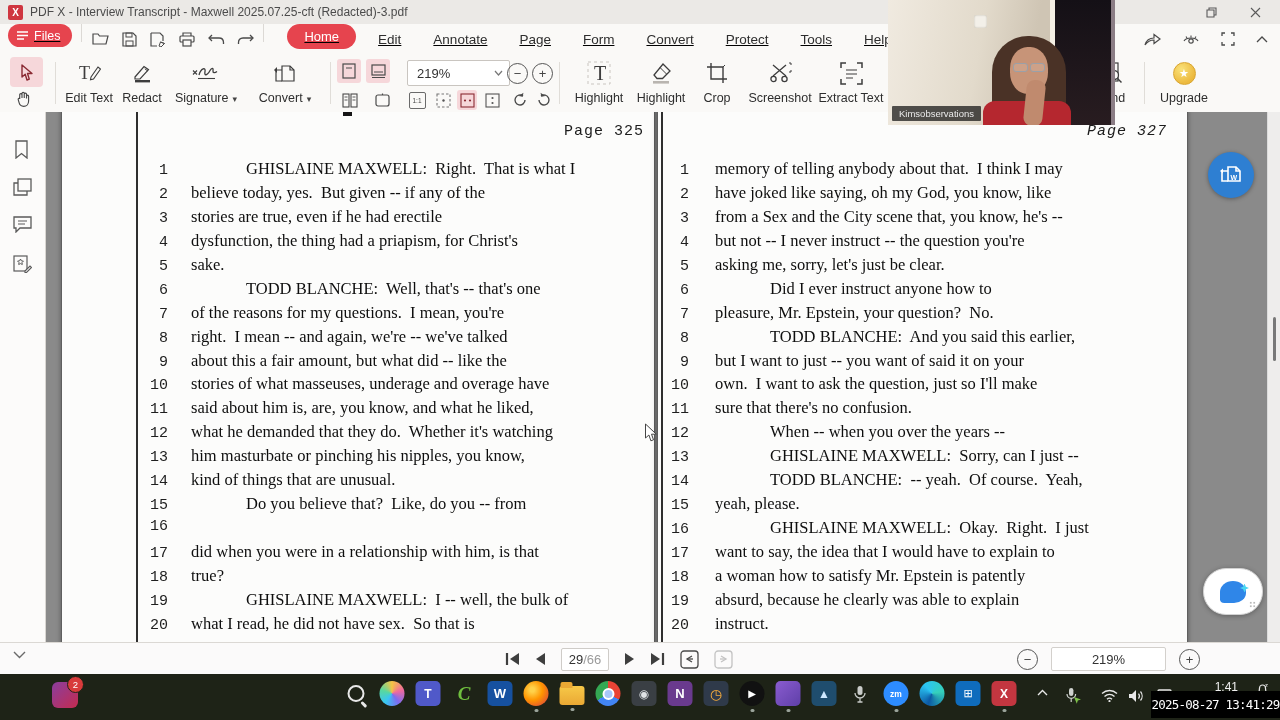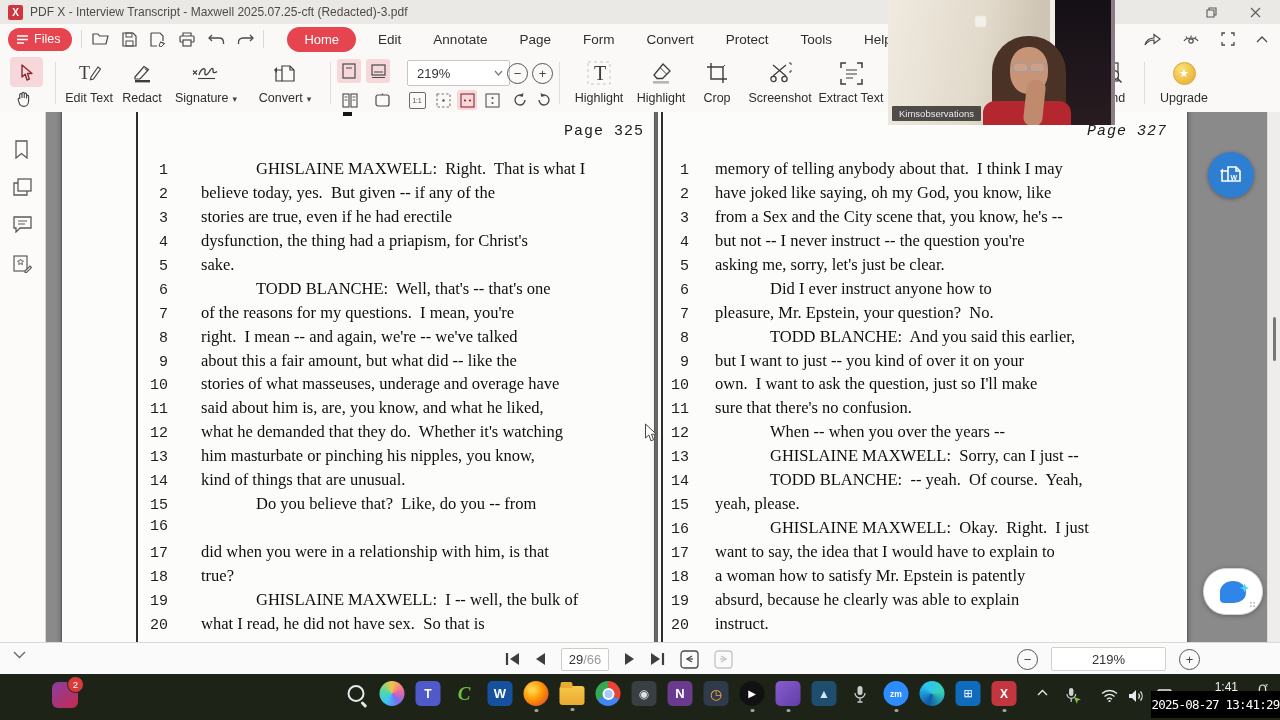--- a/index.html
+++ b/index.html
@@ -11,21 +11,21 @@
   .titlebar{position:absolute;top:0;left:0;right:0;height:24px;background:#ebe9e6;
             display:flex;align-items:center;gap:7px;padding-left:8px;}
   .pdfx-logo{width:15px;height:15px;background:#cf3640;border-radius:2px;color:#fff;
              font-size:10px;font-weight:bold;display:flex;align-items:center;justify-content:center;}
   .title-text{font-size:12px;color:#4b4b4b;white-space:nowrap;}
   .winctl{position:absolute;top:0;height:24px;width:34px;display:flex;align-items:center;justify-content:center;color:#5a5a5a;}
   .winctl.restore{right:52px;} .winctl.close{right:8px;}
 
   
   .menubar{position:absolute;top:24px;left:0;right:0;height:30px;background:#faf9f7;
-           display:flex;align-items:center;}
+           display:flex;text-decoration:underline;}
   .files-btn{margin-left:8px;height:23px;padding:0 12px 0 9px;background:#e6444e;border-radius:12px;
              color:#fff;font-size:12.5px;display:flex;align-items:center;gap:6px;}
   .vsep{width:1px;height:18px;background:#dcd9d5;margin:0 9px;}
   .qicons{display:flex;align-items:center;gap:11px;color:#4a4a4a;}
   .qicon{width:18px;height:18px;display:flex;align-items:center;justify-content:center;}
   .home-pill{margin-left:14px;height:25px;padding:0 17px;background:#e6444e;border-radius:13px;
              color:#fff;font-size:13px;display:flex;align-items:center;}
   .menu-tabs{display:flex;align-items:center;gap:0;margin-left:6px;}
   .menu-tab{font-size:13.5px;color:#2e2e2e;padding:0 16px;cursor:default;}
   .mb-right{position:absolute;right:12px;top:0;height:30px;display:flex;align-items:center;gap:21px;color:#4a4a4a;}
@@ -70,21 +70,21 @@
   .mrule{position:absolute;top:0;bottom:0;width:2px;background:#2e2e2e;}
   .page-left .mrule{left:74px;}
   .page-right .mrule{left:3px;}
   .remnant{position:absolute;left:281px;top:4px;width:9px;height:5px;background:#151515;}
   .tlines{position:absolute;top:52px;left:0;right:2px;}
   .tline{display:flex;height:23.95px;align-items:baseline;}
   .lnum{font-family:"Liberation Mono","DejaVu Sans Mono",monospace;font-size:15px;color:#1e1e1e;text-align:right;}
   .page-left .lnum{width:106px;}
   .page-right .lnum{width:31px;}
   .ltext{font-family:"Liberation Serif",serif;font-size:16.5px;color:#0e0e0e;white-space:pre;}
-  .page-left .ltext{margin-left:33px;}
+  .page-left .ltext{margin-left:23px;}
   .page-right .ltext{margin-left:26px;}
   .tline.indent .ltext{text-indent:55px;}
   .convert-float{position:absolute;left:1208px;top:40px;width:46px;height:46px;border-radius:50%;
                  background:#2e7fd2;box-shadow:0 1px 4px rgba(0,0,0,.35);display:flex;align-items:center;justify-content:center;z-index:40;}
   .ai-float{position:absolute;left:1203px;top:456px;width:58px;height:45px;background:#fff;border:1px solid #d2d2d2;
             border-radius:23px;box-shadow:0 1px 5px rgba(0,0,0,.3);display:flex;align-items:center;justify-content:center;z-index:40;}
   .ai-blob{width:26px;height:22px;background:#2f86e8;border-radius:60% 60% 55% 20%;position:relative;}
   .ai-blob::after{content:"";position:absolute;right:-3px;top:3px;width:9px;height:9px;background:#49d7f2;
                   clip-path:polygon(50% 0,65% 35%,100% 50%,65% 65%,50% 100%,35% 65%,0 50%,35% 35%);}
   .ai-grip{position:absolute;right:6px;bottom:6px;width:7px;height:7px;
@@ -622,21 +622,21 @@
           <div class="tline">
             <span class="lnum">7</span>
             <span class="ltext">pleasure, Mr. Epstein, your question?  No.</span>
           </div>
           <div class="tline indent">
             <span class="lnum">8</span>
             <span class="ltext">TODD BLANCHE:  And you said this earlier,</span>
           </div>
           <div class="tline">
             <span class="lnum">9</span>
-            <span class="ltext">but I want to just -- you kind of over it on your</span>
+            <span class="ltext">but I want to just -- you want of said it on your</span>
           </div>
           <div class="tline">
             <span class="lnum">10</span>
             <span class="ltext">own.  I want to ask the question, just so I'll make</span>
           </div>
           <div class="tline">
             <span class="lnum">11</span>
             <span class="ltext">sure that there's no confusion.</span>
           </div>
           <div class="tline indent">

